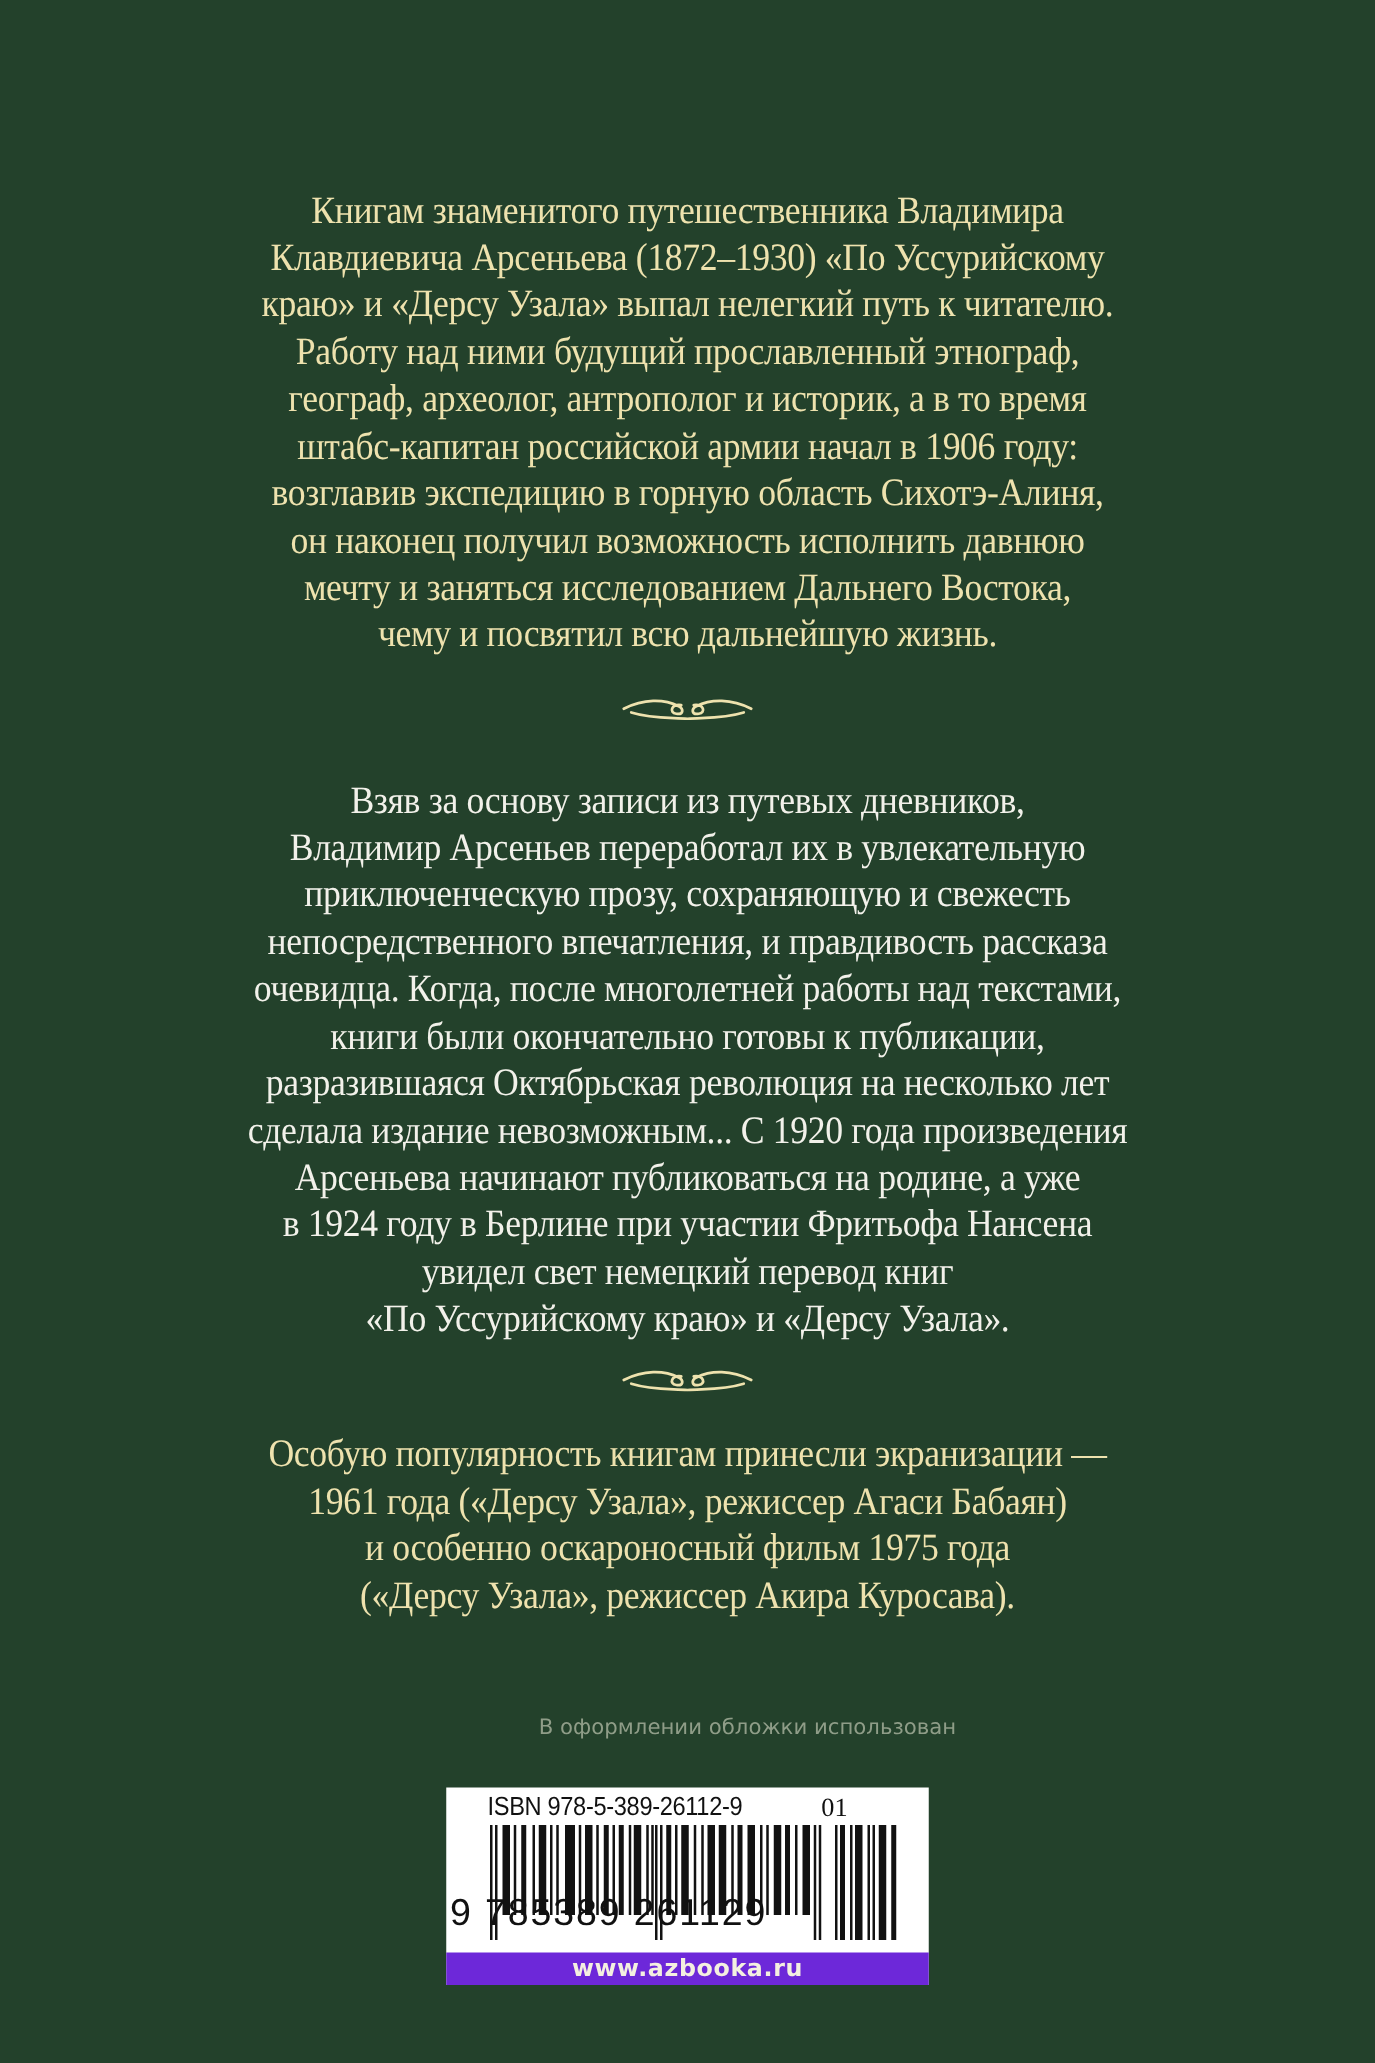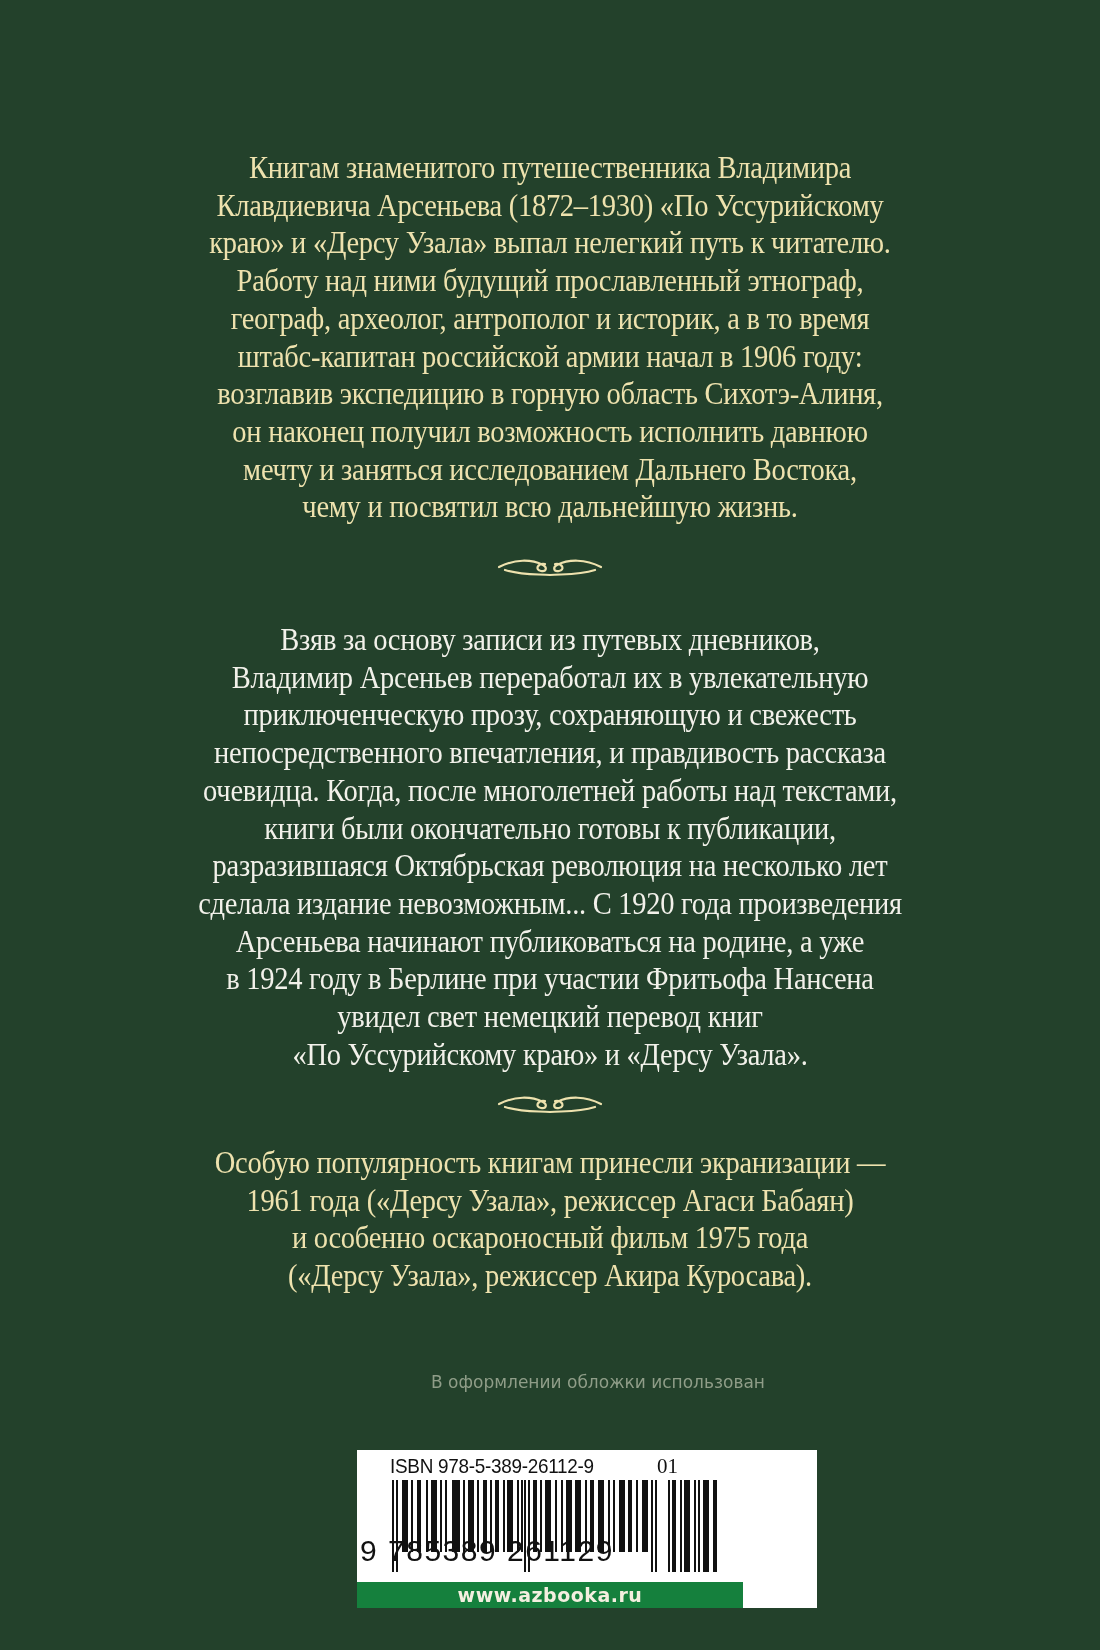--- a/index.html
+++ b/index.html
@@ -32,42 +32,42 @@
   #div1 { top: 555px; }
   #div2 { top: 1092px; }
   .credit {
     position: absolute; top: 1370px; left: 0; width: 1100px;
     text-align: center; color: #8f9d88;
     font-family: "DejaVu Sans", "Liberation Sans", sans-serif;
     font-size: 17px; line-height: 24px; padding-left: 48px;
   }
   .barcode-box {
     position: absolute; left: 357px; top: 1430px;
-    width: 460px; height: 158px; background: #ffffff; margin-top: 20px;
+    width: 386px; height: 158px; background: #ffffff;
   }
   .isbn-text {
     position: absolute; left: 33px; top: 4px;
     font-family: "Liberation Sans", "DejaVu Sans", sans-serif;
     font-size: 21px; color: #111; letter-spacing: -0.3px;
     transform: scaleX(0.9); transform-origin: left top;
   }
   .addon-text {
     position: absolute; left: 300px; top: 4px;
     font-family: Liberation Serif, serif;
     font-size: 21px; color: #111;
   }
   .bars { position: absolute; left: 35px; top: 30px; }
   .digits {
     position: absolute; left: 3px; top: 84px;
     font-family: "Liberation Sans", "DejaVu Sans", sans-serif;
     font-size: 30px; color: #111; white-space: pre; letter-spacing: 1.5px;
   }
   .site-band {
     position: absolute; left: 0; top: 132px; width: 386px; height: 26px;
-    background: #15803d;
+    background: #6d28d9;
     text-align: center;
     color: #f4efe0; font-family: "DejaVu Sans", "Liberation Sans", sans-serif;
     font-weight: bold; font-size: 19px; line-height: 26px; letter-spacing: 0.5px;
   }
 </style>
 </head>
 <body>
 
 <div class="para cream" id="p1">
   <span class="line">Книгам знаменитого путешественника Владимира</span>

